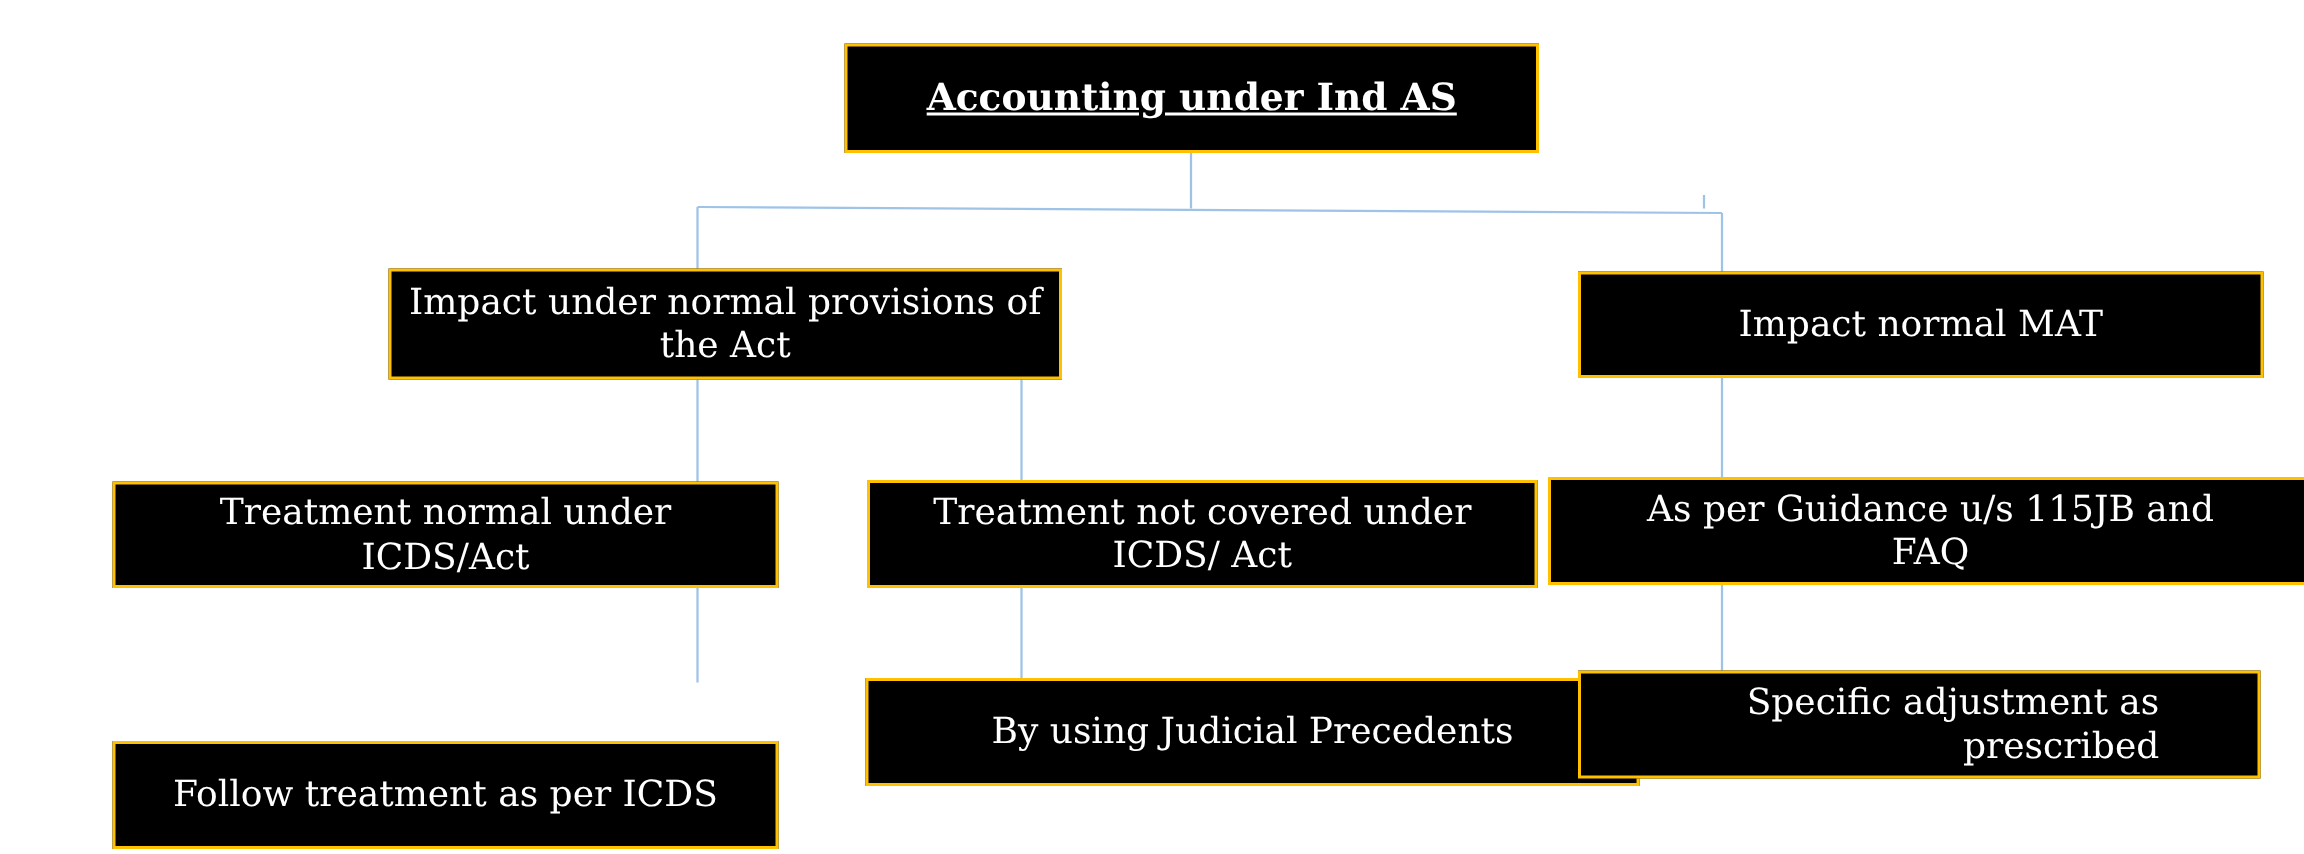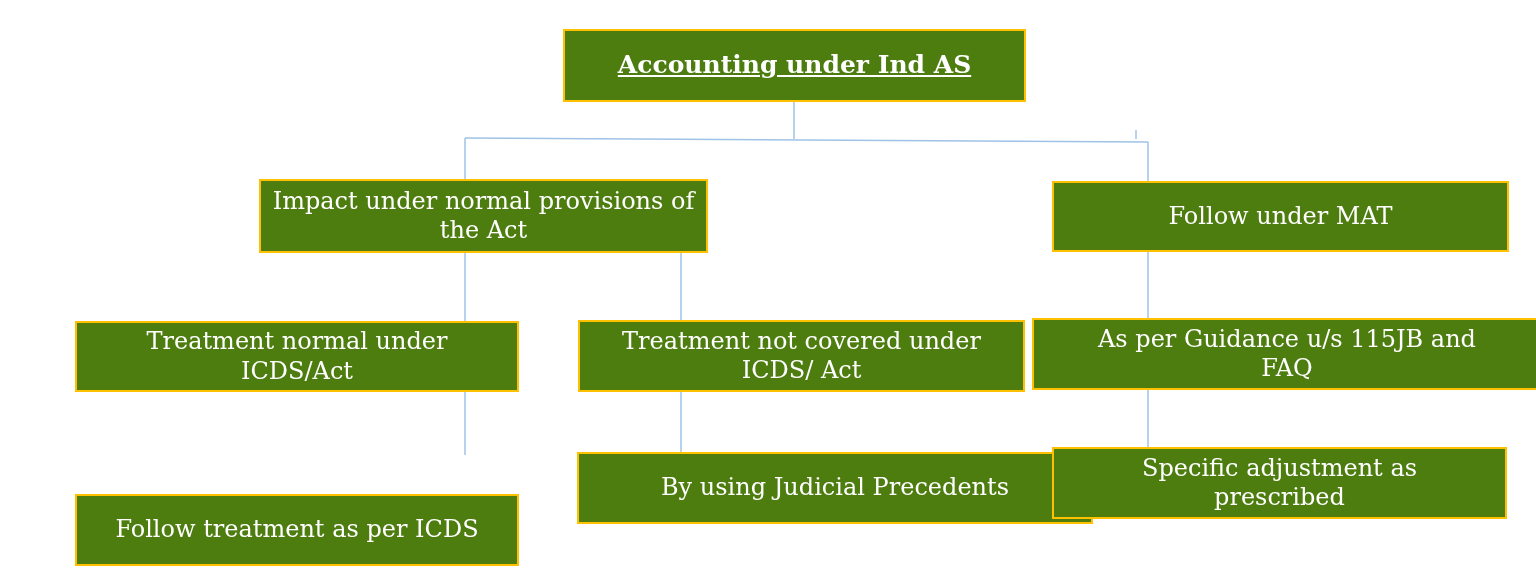--- a/index.html
+++ b/index.html
@@ -4,35 +4,35 @@
 <style>
   html,body{margin:0;padding:0;background:#ffffff;}
   body{
     width:1536px;height:569px;position:relative;overflow:hidden;
     font-family:"DejaVu Serif","Liberation Serif",serif;
   }
   .canvas{position:absolute;left:0;top:0;width:1536px;height:569px;}
   svg.connectors{position:absolute;left:0;top:0;z-index:1;}
   .node{
     position:absolute;z-index:2;box-sizing:border-box;
-    background:#4d7c0f;border:2.5px solid #FFC000;
+    background:#000000;border:2.5px solid #FFC000;
     color:#ffffff;font-size:24px;line-height:1.22;
     display:flex;align-items:center;justify-content:center;text-align:center;
   }
   .label{display:inline-block;padding:0 6px;}
   
   .n-root      {left:563px; top:29px;  width:463px; height:73px;}
   .n-normal    {left:259px; top:179px; width:449px; height:74px;}
   .n-mat       {left:1052px;top:181px; width:457px; height:71px;}
   .n-covered   {left:75px;  top:321px; width:444px; height:71px;}
   .n-notcovered{left:578px; top:320px; width:447px; height:72px;justify-content:center;}
   .n-guidance  {left:1032px;top:318px; width:510px; height:72px;}
   .n-follow    {left:75px;  top:453px; width:444px; height:72px;margin-top:41px;}
   .n-judicial  {left:577px; top:452px; width:516px; height:72px;}
-  .n-specific  {left:1052px;top:447px; width:455px; height:72px;}
+  .n-specific  {left:1052px;top:447px; width:455px; height:72px;text-align:right;}
   
   .n-root .label{font-weight:bold;text-decoration:underline;font-size:25px;}
   .n-normal .label{max-width:440px;}
   .n-covered .label{max-width:340px;}
   .n-notcovered .label{max-width:390px;}
   .n-guidance .label{max-width:400px;}
   .n-specific .label{max-width:320px;}
 </style>
 </head>
 <body>
@@ -63,21 +63,21 @@
 
   <div class="node n-root">
     <span class="label">Accounting under Ind AS</span>
   </div>
 
   <div class="node n-normal">
     <span class="label">Impact under normal provisions of the Act</span>
   </div>
 
   <div class="node n-mat">
-    <span class="label">Follow under MAT</span>
+    <span class="label">Impact normal MAT</span>
   </div>
 
   <div class="node n-covered">
     <span class="label">Treatment normal under ICDS/Act</span>
   </div>
 
   <div class="node n-notcovered">
     <span class="label">Treatment not covered under ICDS/ Act</span>
   </div>
 

